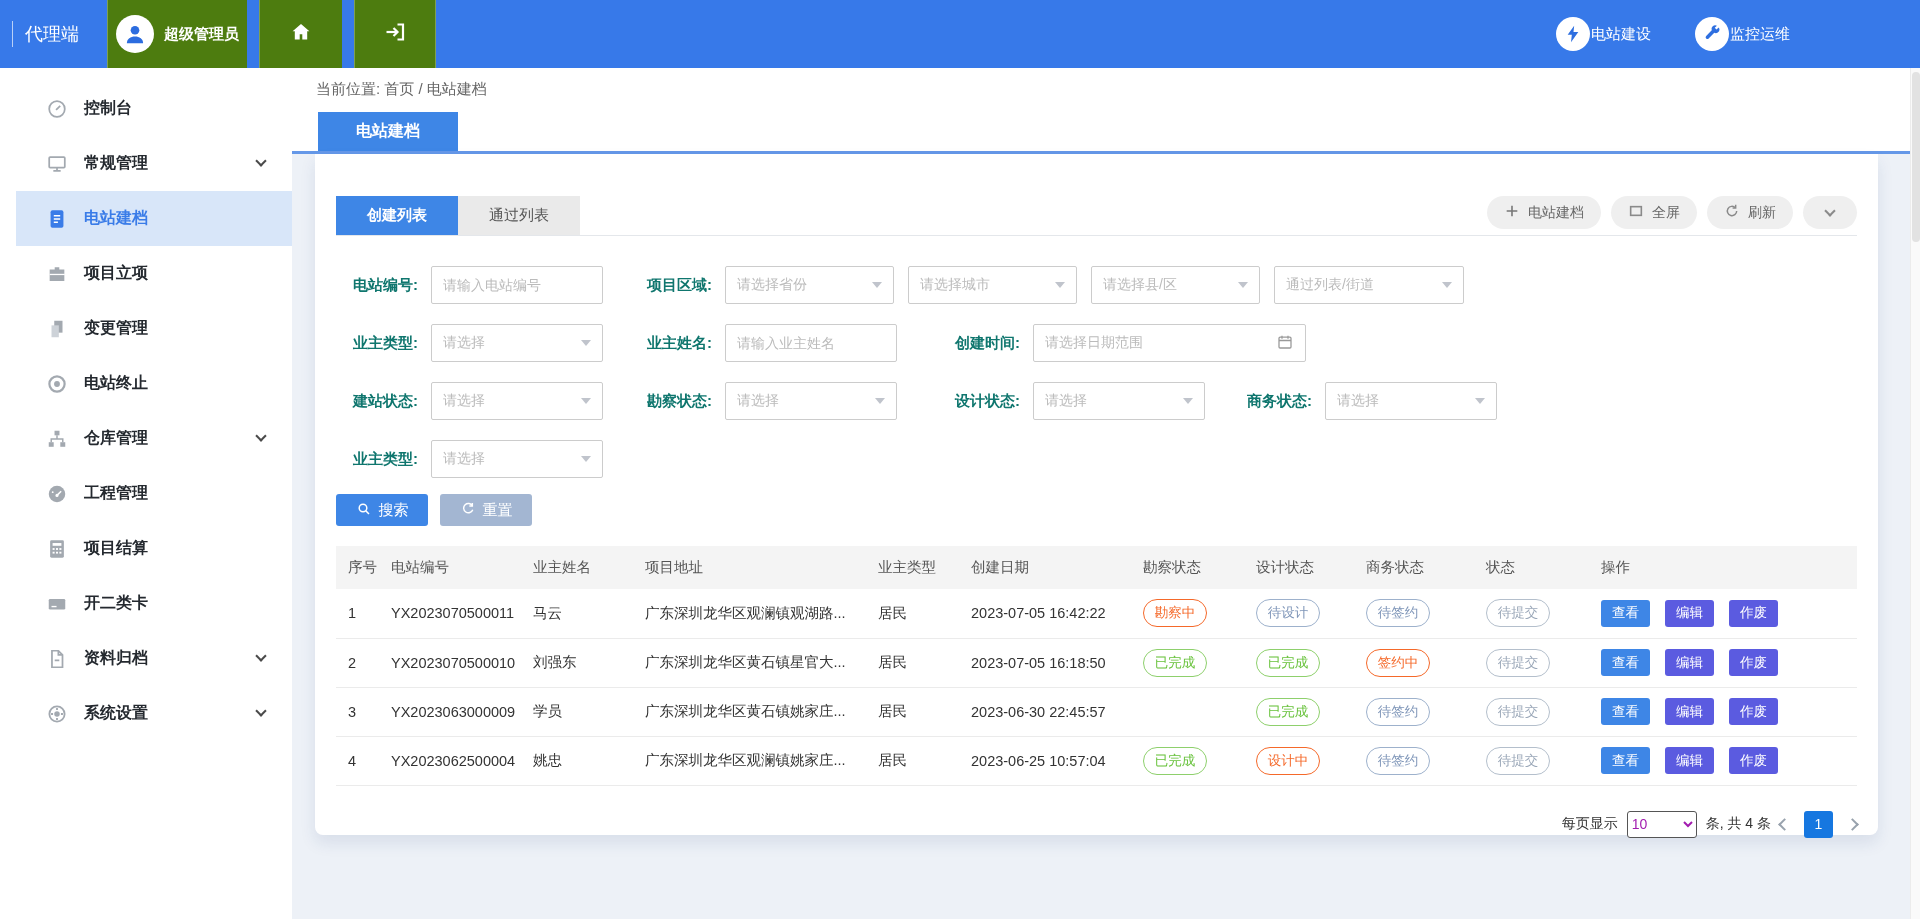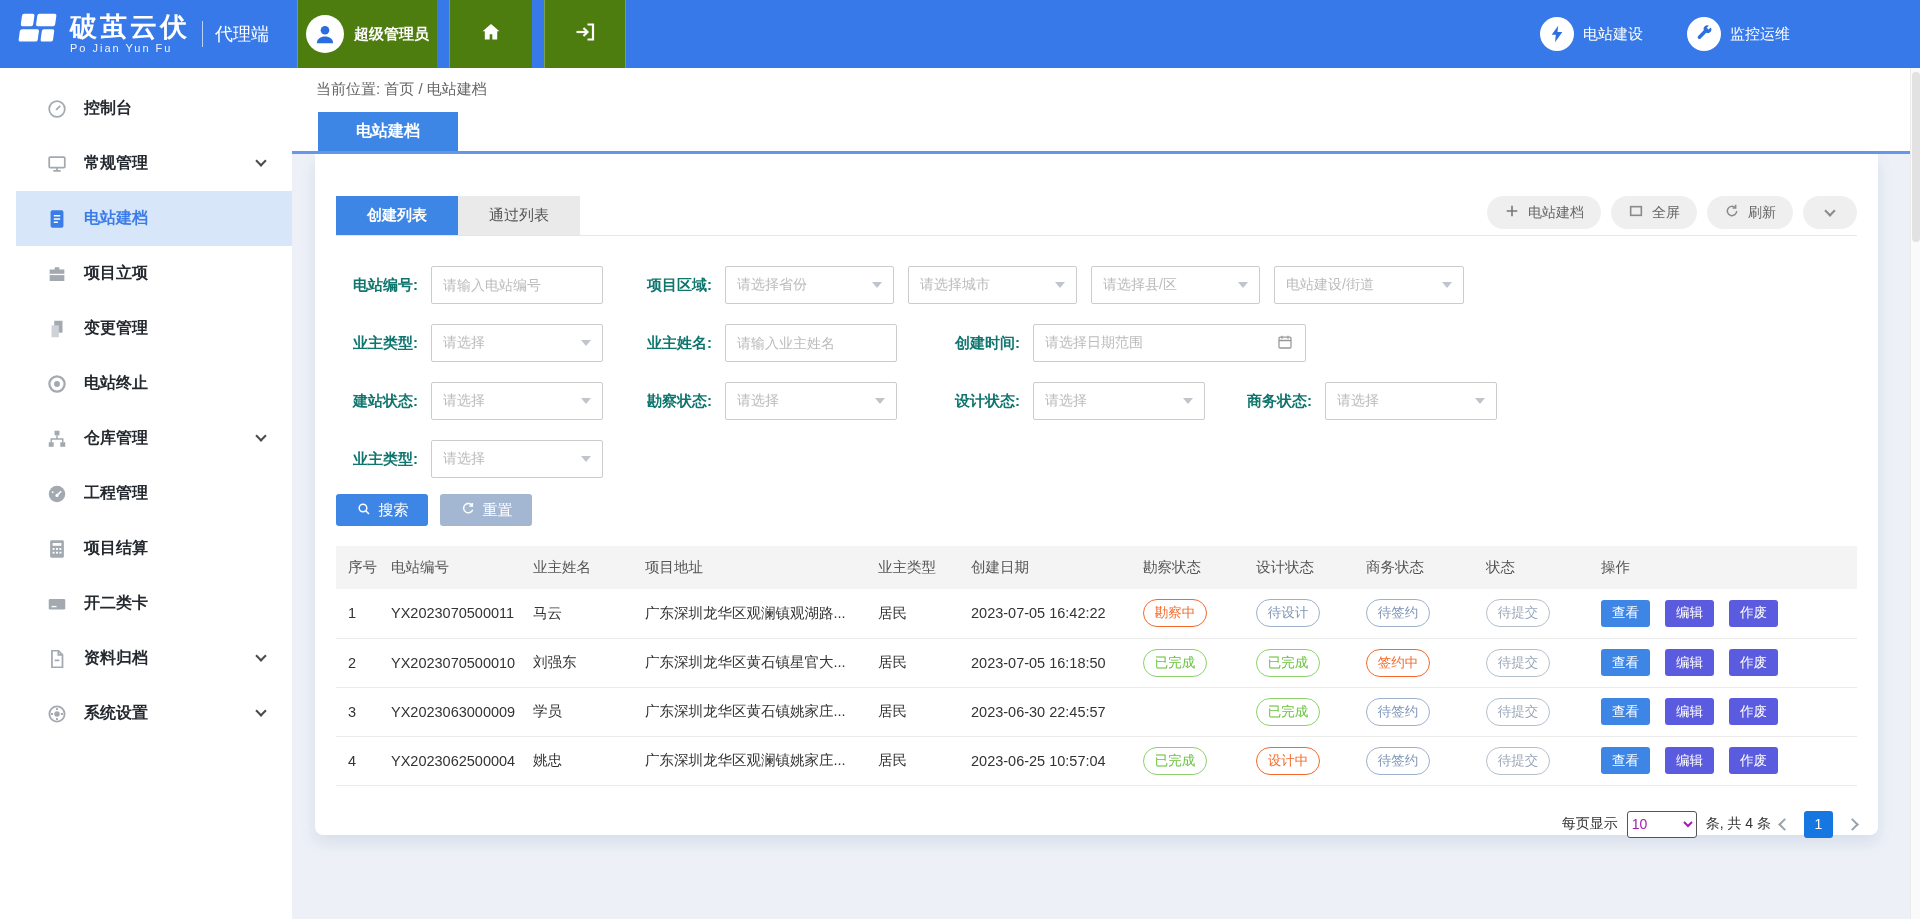--- a/index.html
+++ b/index.html
@@ -16,21 +16,21 @@
   .portal { display:flex; align-items:center; gap:12px; margin-left:12px; margin-right:16px; }
   .portal-divider { width:1px; height:26px; background:rgba(255,255,255,.65); }
   .portal-label { font-size:18px; }
   .hblock { background:#4d7c0f; display:flex; align-items:center; justify-content:center; border-left:1px solid rgba(255,255,255,.28); cursor:pointer;margin-left:12px; }
   .user-block { width:140px; gap:10px; }
   .home-block { width:83px; }
   .logout-block { width:82px; border-right:1px solid rgba(255,255,255,.28); }
   .avatar { width:38px; height:38px; background:#fff; border-radius:50%; display:flex; align-items:center; justify-content:center; overflow:hidden; }
   .user-name { font-size:15px; font-weight:bold; }
   .nav-right { margin-left:auto; display:flex; align-items:center; gap:44px; padding-right:130px; }
-  .nav-item { display:flex; align-items:center; gap:9px; font-size:15px; cursor:pointer; }
+  .nav-item { display:flex; align-items:center; gap:1px; font-size:15px; cursor:pointer; }
   .circle-ic { width:34px; height:34px; background:#fff; border-radius:50%; display:flex; align-items:center; justify-content:center; }
 
   
   .body-row { flex:1; display:flex; min-height:0; }
   .sidebar { width:292px; background:#fff; padding-top:13px; flex:0 0 292px;padding-left:16px; }
   .sitem { height:55px; display:flex; align-items:center; padding-left:30px; position:relative; color:#24292f; font-size:16px; font-weight:bold; cursor:pointer; }
   .sitem .sicon { width:22px; height:22px; margin-right:16px; color:#a3a9b0; display:flex; align-items:center; justify-content:center; }
   .sitem.active { background:#d8e6f9; color:#3a7ce8; }
   .sitem.active .sicon { color:#3a7ce8; }
   .chev { position:absolute; right:27px; top:50%; width:8px; height:8px; border-right:2px solid #4a4a4a; border-bottom:2px solid #4a4a4a; transform:rotate(45deg); margin-top:-7px; }
@@ -95,36 +95,20 @@
 
   .scrollbar { position:absolute; right:0; top:0; bottom:0; width:10px; background:#fafafa; border-left:1px solid #ececec; }
   .scroll-thumb { position:absolute; top:4px; left:1px; width:8px; height:170px; background:#e2e2e2; border-radius:4px; }
 </style>
 </head>
 <body>
 
 <div class="app">
 
   <header class="topbar">
-    <div class="brand">
-      <span>
-        <svg width="46" height="42" viewBox="0 0 48 44">
-            <g fill="#fff" transform="skewX(-8) translate(7,0)">
-          <rect x="2" y="3" width="13" height="13" rx="2"></rect>
-          <rect x="18" y="3" width="20" height="13" rx="2"></rect>
-          <rect x="2" y="19" width="20" height="13" rx="2"></rect>
-          <rect x="25" y="19" width="13" height="13" rx="2"></rect>
-        </g>
-          </svg>
-      </span>
-      <span class="brand-text">
-        <span class="brand-title">破茧云伏</span>
-        <span class="brand-sub">Po Jian Yun Fu</span>
-      </span>
-    </div>
     <div class="portal">
       <span class="portal-divider"></span>
       <span class="portal-label">代理端</span>
     </div>
 
     <div class="hblock user-block">
       <span class="avatar">
         <svg width="26" height="26" viewBox="0 0 24 24">
             <circle cx="12" cy="8.5" r="4" fill="#2b6cdf"></circle>
             <path d="M4.5 20.5c0-4.2 3.4-6.3 7.5-6.3s7.5 2.1 7.5 6.3z" fill="#2b6cdf"></path>
@@ -367,21 +351,21 @@
                 </div>
               <div class="control w169 ml14">
                   <span>请选择城市</span>
                   <span class="caret"></span>
                 </div>
               <div class="control w169 ml14">
                   <span>请选择县/区</span>
                   <span class="caret"></span>
                 </div>
               <div class="control w190 ml14">
-                  <span>电站建设/街道</span>
+                  <span>通过列表/街道</span>
                   <span class="caret"></span>
                 </div>
             </div>
 
             <div class="frow">
               <span class="flabel w-l1">业主类型:</span>
               <div class="control w172">
                   <span>请选择</span>
                   <span class="caret"></span>
                 </div>

